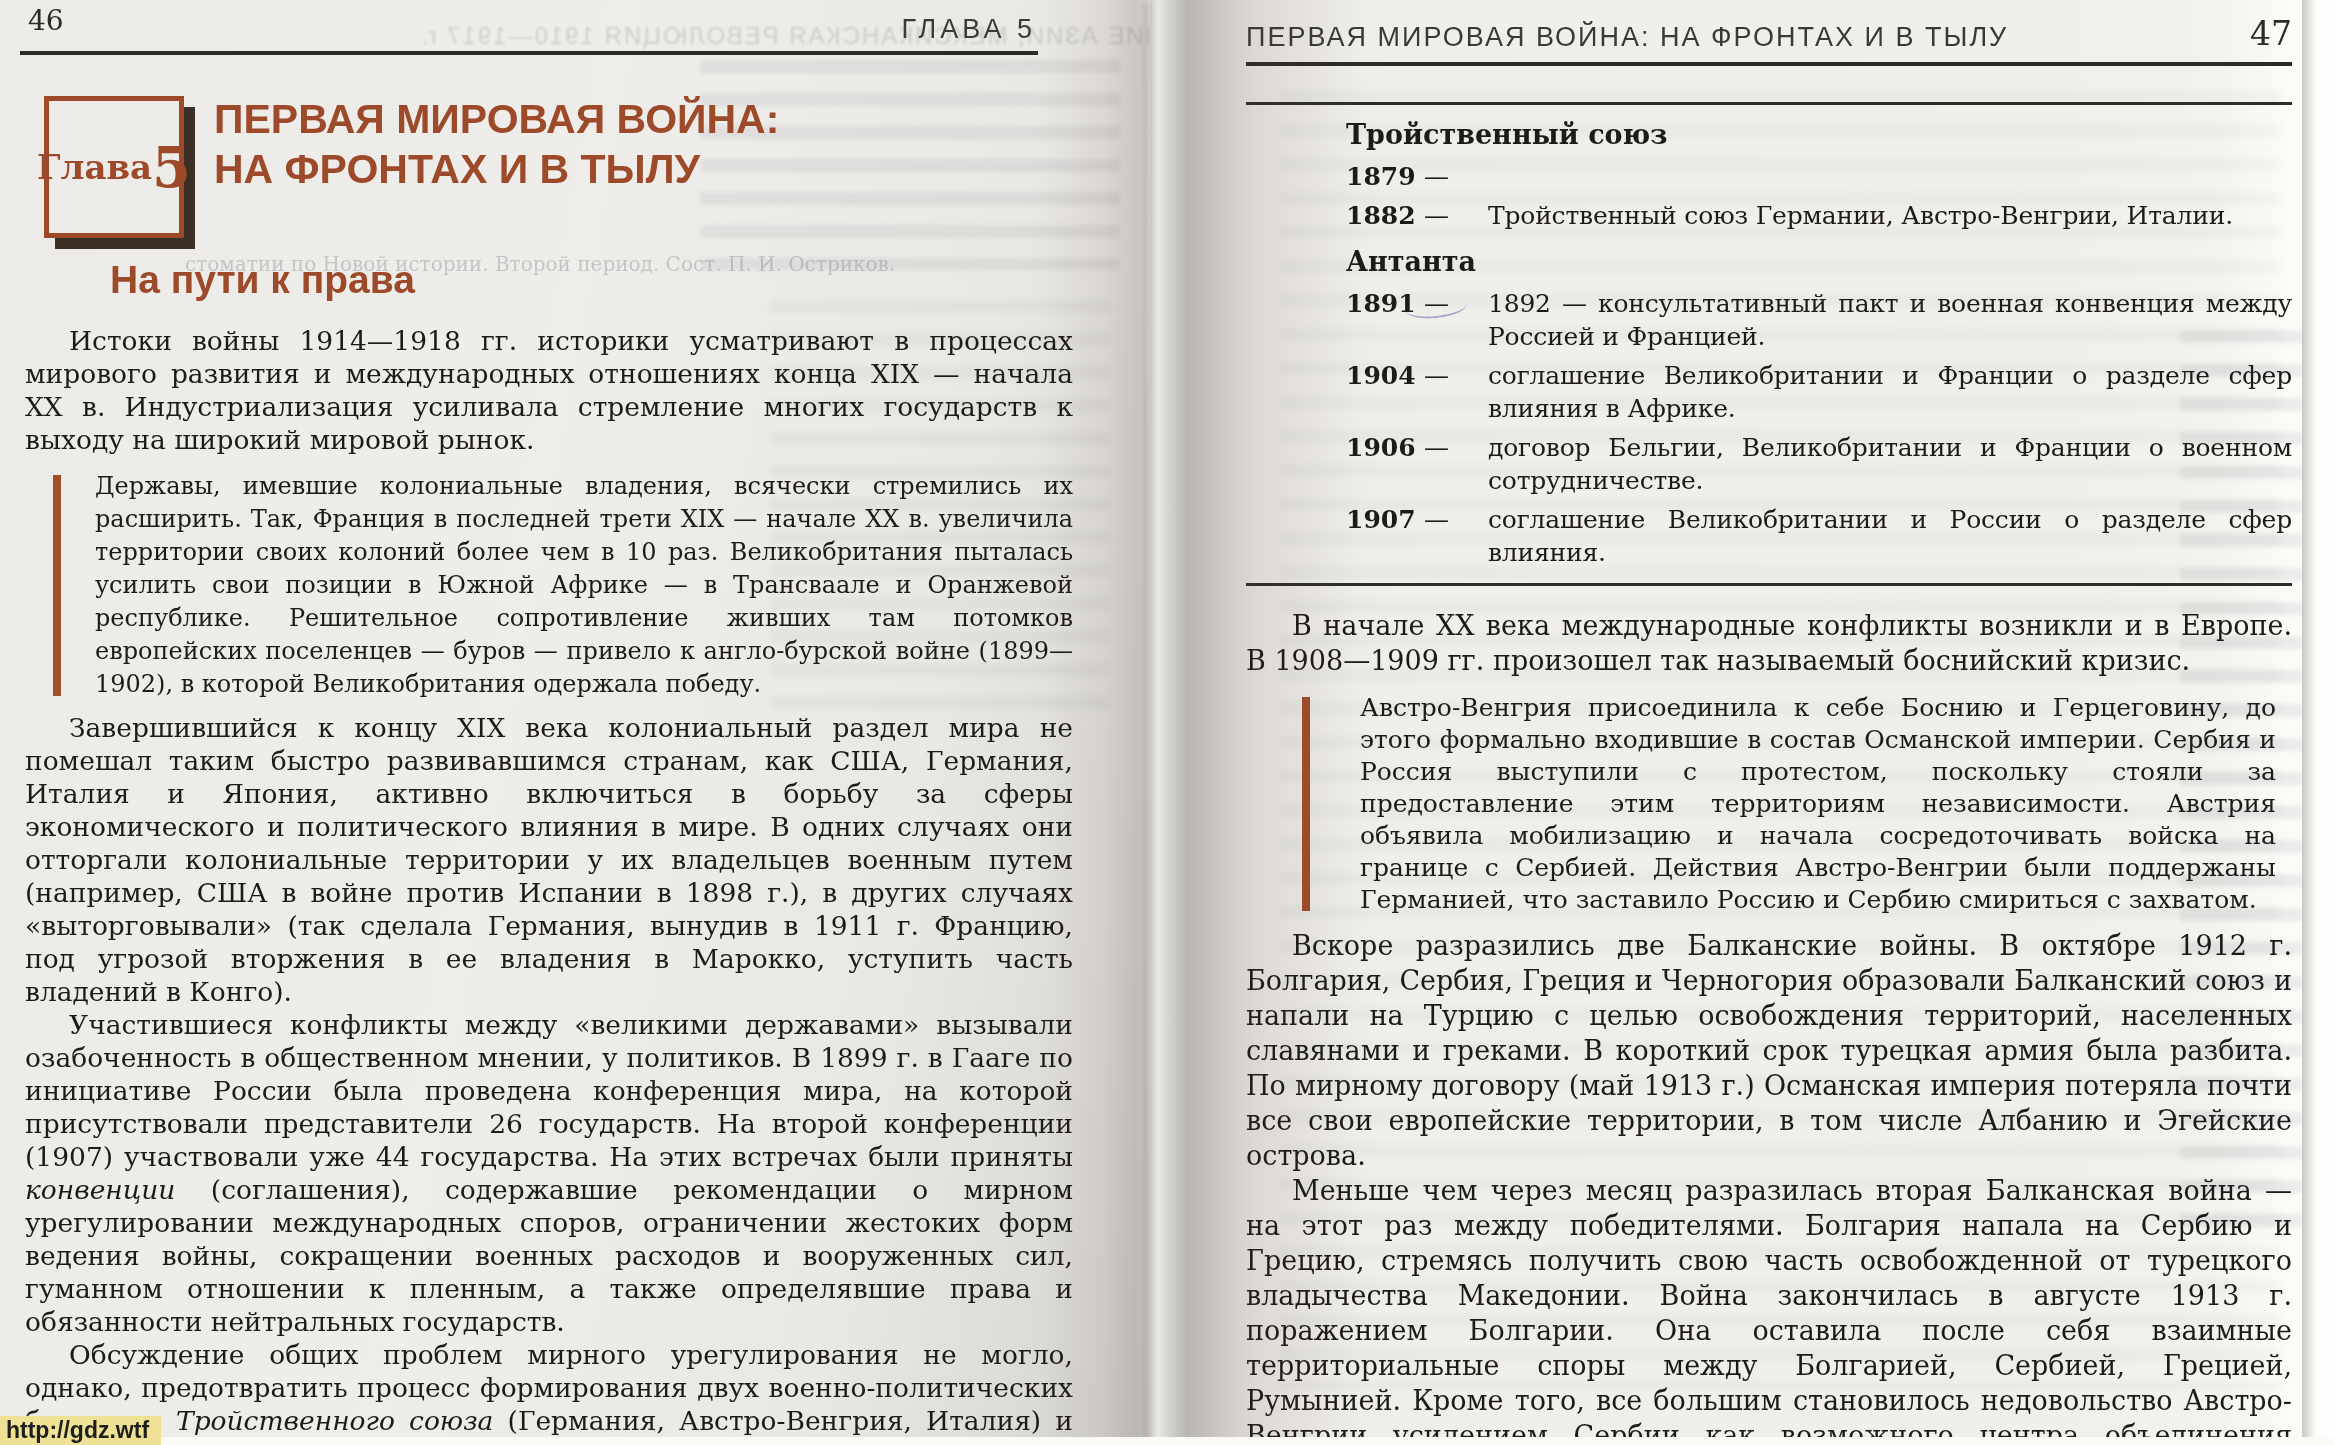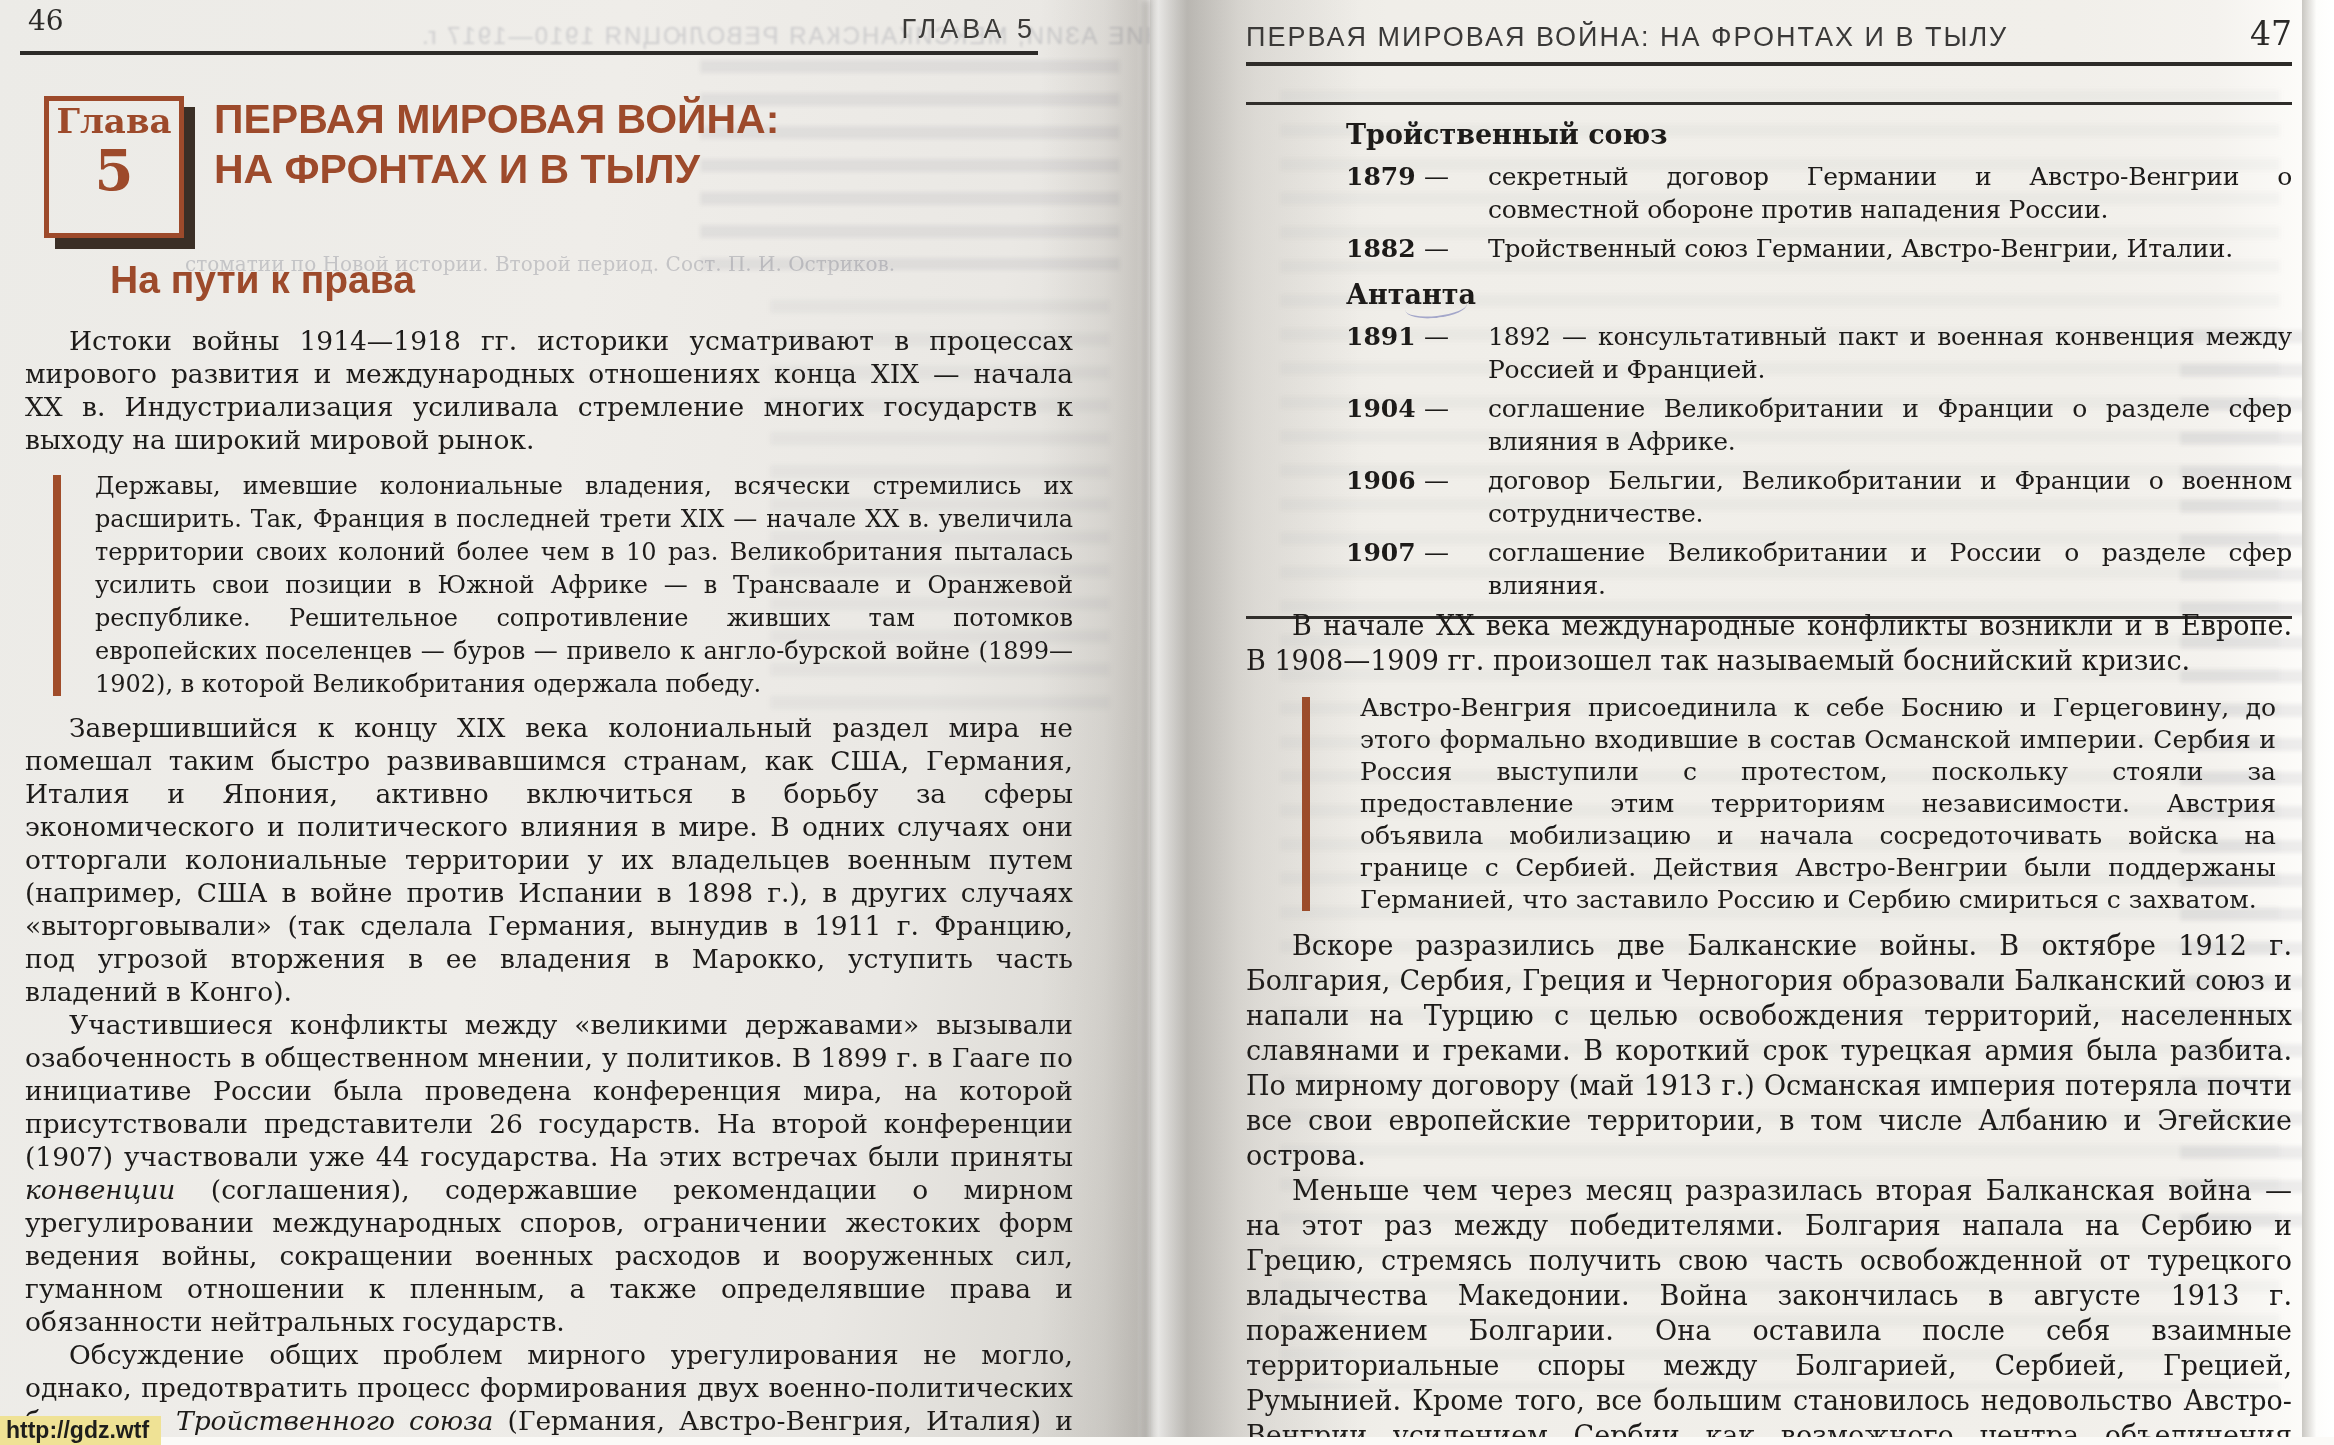--- a/index.html
+++ b/index.html
@@ -25,21 +25,21 @@
   .lp-runhead {
     position:absolute; left:22px; top:14px; width:1014px; text-align:right;
     font-family:"Liberation Sans",sans-serif; font-size:27px; letter-spacing:4px; color:#3b3a38;
   }
   .lp-rule { position:absolute; left:20px; top:51px; width:1018px; height:4px; background:#2d2b28; }
 
   
   .chapter-box {
     position:absolute; left:44px; top:96px; width:130px; height:132px;
     border:5px solid #9d4a2b; box-shadow:11px 11px 0 #3b2f26;
-    display:flex; flex-direction:column; align-items:center; justify-content:flex-start;
+    display:flex; flex-direction:row; align-items:center; justify-content:center;
     color:#9d4a2b; background:transparent;
   }
   .cb-label { font-size:34px; font-weight:bold; }
   .cb-num   { font-size:56px; font-weight:bold; line-height:1.05; }
   .chapter-title {
     position:absolute; left:214px; top:94px;
     font-family:Liberation Sans, sans-serif; font-weight:bold;
     font-size:41px; line-height:50px; color:#9d4a2b;
   }
   .section-heading {
@@ -207,21 +207,20 @@
       <div class="rp-pageno">47</div>
     </div>
     <div class="rp-rule"></div>
 
     <div class="timeline">
       <div class="tl-title">Тройственный союз</div>
 
       <div class="tl-row">
         <span class="tl-year">1879</span>
         <span class="tl-dash">—</span>
-        <span class="tl-text">секретный договор Германии и Австро-Венгрии о совместной обороне против нападения России.</span>
       </div>
       <div class="tl-row">
         <span class="tl-year">1882</span>
         <span class="tl-dash">—</span>
         <span class="tl-text">Тройственный союз Германии, Австро-Венгрии, Италии.</span>
       </div>
 
       <div class="tl-title second">Антанта</div>
 
       <div class="tl-row">

